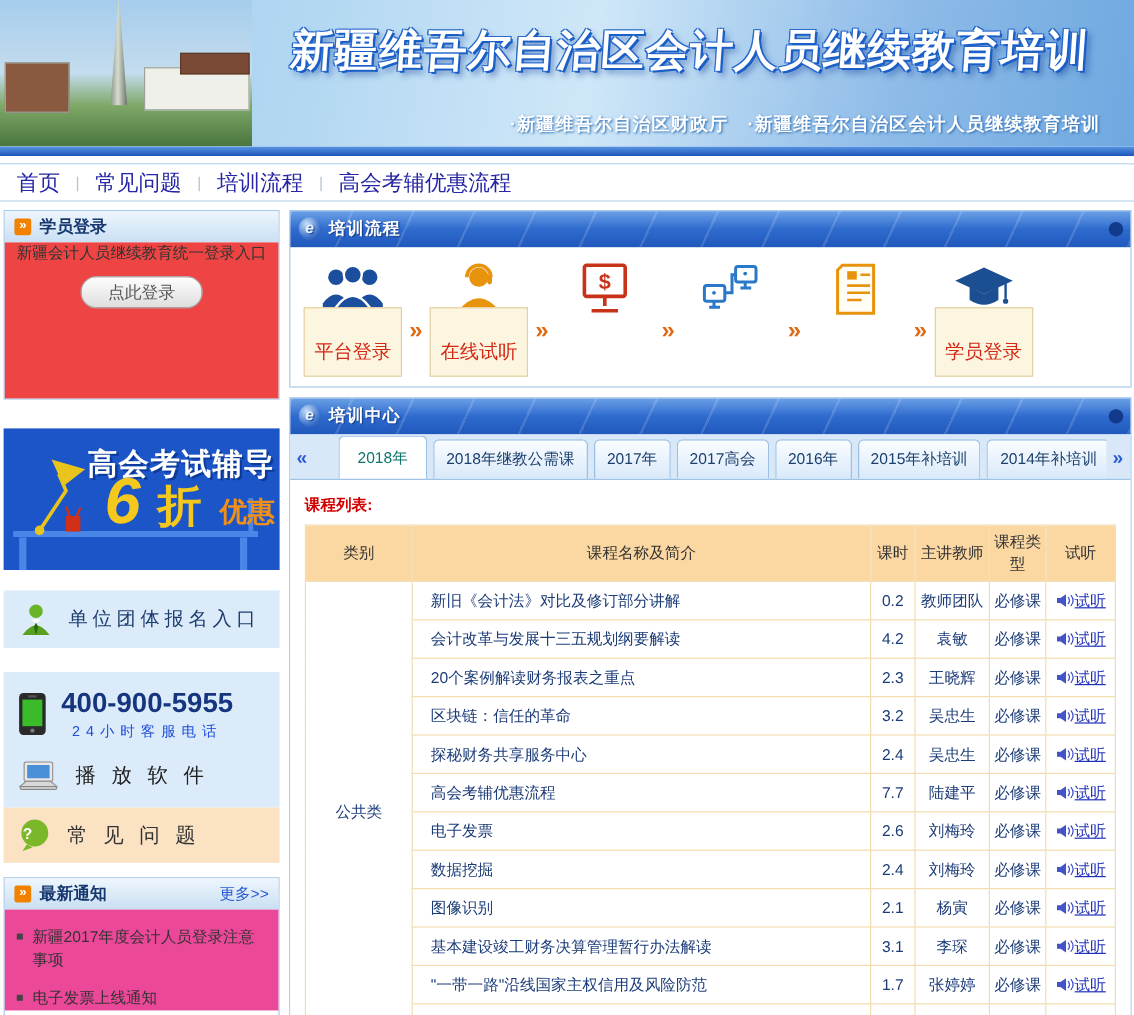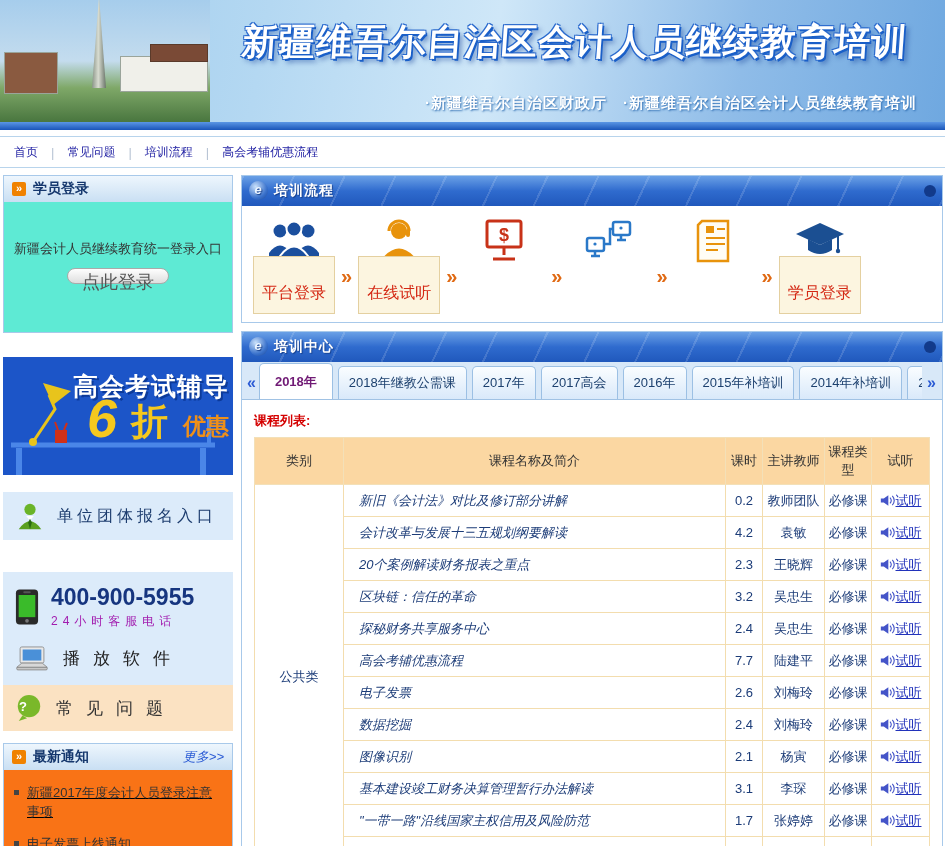--- a/index.html
+++ b/index.html
@@ -19,58 +19,58 @@
     clip-path:polygon(50% 0,100% 100%,0 100%);}
   .banner-title{position:absolute;left:212px;top:18px;width:726px;text-align:center;
     font-size:36px;font-weight:bold;color:#fff;letter-spacing:1px;transform:skewX(-4deg);
     text-shadow:2px 2px 0 #1a5fc8,-1px -1px 0 #2a6ace,1px -1px 0 #2a6ace,-1px 1px 0 #2a6ace,4px 4px 5px rgba(16,60,150,.55);}
   .banner-sub{position:absolute;left:425px;top:94px;font-size:15px;font-weight:bold;color:#fff;
     text-shadow:1px 1px 2px #2a6ab0;letter-spacing:1px;}
   .banner-bar{height:8px;background:linear-gradient(180deg,#5a96e4,#1a55b8);}
   
   .nav{margin-top:6px;border-top:1px solid #b8d4ec;border-bottom:1px solid #b8d4ec;height:30px;
     display:flex;align-items:center;padding-left:14px;background:#fff;}
-  .nav a{color:#2525a5;font-size:12px;text-decoration:none;padding:0 13px;cursor:pointer;}
+  .nav a{color:#2525a5;font-size:18px;text-decoration:none;padding:0 13px;cursor:pointer;}
   .nav a:first-child{padding-left:0;}
   .nav .sep{color:#b8c4d4;font-size:13px;}
   
   .content{display:flex;margin-top:7px;padding-left:3px;gap:8px;}
   .leftcol{width:230px;flex:none;}
   .rightcol{flex:1;margin-right:2px;min-width:0;}
   
   .box{border:1px solid #a8c9ea;}
   .box-hdr{height:26px;background:linear-gradient(180deg,#eef6fd,#c9dff3);display:flex;align-items:center;padding:0 8px;}
   .hdr-badge{width:14px;height:14px;background:#f08200;color:#fff;font-size:11px;line-height:13px;
     text-align:center;border-radius:2px;margin-right:7px;font-weight:bold;flex:none;}
   .box-hdr .t{color:#16386e;font-weight:bold;font-size:14px;}
-  .box-hdr .more{margin-left:auto;color:#2a5ad4;font-size:13px;text-decoration:none;cursor:pointer;font-style:italic;}
-  .login-body{height:130px;background:#5eead4;text-align:center;padding-top:38px;box-sizing:border-box;}
+  .box-hdr .more{margin-left:auto;color:#2a5ad4;font-size:13px;text-decoration:none;cursor:pointer;}
+  .login-body{height:130px;background:#ef4444;text-align:center;box-sizing:border-box;}
   .login-text{font-size:13px;color:#333;}
-  .login-btn{margin-top:10px;width:102px;height:16px;border-radius:14px;border:1px solid #aaa;
-    background:linear-gradient(180deg,#fefefe,#dedede);color:#555;font-size:18px;cursor:pointer;
+  .login-btn{margin-top:10px;width:102px;height:27px;border-radius:14px;border:1px solid #aaa;
+    background:linear-gradient(180deg,#fefefe,#dedede);color:#555;font-size:14px;cursor:pointer;
     font-family:inherit;}
   .promo{margin-top:24px;height:118px;background:#1c55c8;position:relative;overflow:hidden;}
   .promo svg.art{position:absolute;left:0;top:0;}
   .promo-t1{position:absolute;left:70px;top:13px;color:#fff;font-size:25px;font-weight:bold;
     letter-spacing:1px;text-shadow:2px 2px 0 #0c3a9a;}
   .promo-6{position:absolute;left:84px;top:34px;color:#f5c81e;font-size:54px;font-weight:bold;font-style:italic;line-height:1;}
   .promo-zhe{position:absolute;left:128px;top:46px;color:#f5c81e;font-size:37px;font-weight:bold;line-height:1;}
   .promo-yh{position:absolute;left:180px;top:58px;color:#f09018;font-size:23px;font-weight:bold;line-height:1;}
   .group-entry{margin-top:17px;height:48px;background:#dcebfa;display:flex;align-items:center;
     padding-left:12px;gap:12px;font-size:16px;letter-spacing:4px;color:#1c3c6e;cursor:pointer;}
-  .infobox{margin-top:32px;background:#dcebfa;padding:12px 0 12px 12px;}
+  .infobox{margin-top:20px;background:#dcebfa;padding:12px 0 12px 12px;text-align:center;}
   .phone-row{display:flex;gap:12px;align-items:center;}
   .phone-num{font-size:23px;font-weight:bold;color:#16357f;}
-  .phone-sub{font-size:12px;letter-spacing:5px;color:#a21caf;margin-top:2px;}
+  .phone-sub{font-size:12px;letter-spacing:5px;color:#1d4ed8;margin-top:2px;}
   .player-row{display:flex;gap:14px;align-items:center;margin-top:13px;font-size:17px;
     letter-spacing:13px;color:#222;cursor:pointer;}
   .faq{height:46px;background:#fbe2c2;display:flex;align-items:center;padding-left:12px;gap:13px;
     font-size:17px;letter-spacing:13px;color:#333;cursor:pointer;}
   .notices{margin-top:12px;}
-  .notice-list{padding:14px 10px 0 10px;background:#f97316;text-decoration:underline;}
+  .notice-list{padding:14px 10px 0 10px;background:#ec4899;}
   .notice-item{display:flex;gap:8px;font-size:13px;color:#333;line-height:1.45;margin-bottom:13px;cursor:pointer;}
   .bullet{width:5px;height:5px;background:#444;margin-top:6px;flex:none;}
   
   .panel{border:1px solid #a8c9ea;margin-bottom:8px;background:#fff;}
   .panel-hdr{height:30px;background:linear-gradient(180deg,#6aa0e6 0%,#2f6bce 50%,#2058bc 100%);
     position:relative;display:flex;align-items:center;padding-left:32px;color:#fff;font-weight:bold;
     font-size:14px;letter-spacing:1px;text-shadow:1px 1px 1px #16408e;overflow:hidden;}
   .panel-hdr::after{content:"";position:absolute;inset:0;
     background:repeating-linear-gradient(115deg,rgba(255,255,255,.14) 0 2px,transparent 2px 46px);}
   .panel-hdr::before{content:"";position:absolute;right:6px;top:9px;width:12px;height:12px;
@@ -88,30 +88,30 @@
   .step-arrow{color:#e06a14;font-size:20px;font-weight:bold;align-self:flex-end;margin:0 1px 26px;flex:none;}
   
   .tabs-strip{background:#d8e8f8;border-bottom:1px solid #a0c2e4;display:flex;align-items:flex-end;
     padding:6px 20px 0 2px;height:38px;box-sizing:border-box;position:relative;}
   .tab-arrow{color:#2a5ad4;font-weight:bold;font-size:16px;padding:0 3px 7px 3px;cursor:pointer;flex:none;}
   .tab-arrow.next{position:absolute;right:3px;bottom:0;}
   .tab-list{display:flex;align-items:flex-end;overflow:hidden;flex:1;}
   .tab{border:1px solid #9cc0e4;border-bottom:none;border-radius:5px 5px 0 0;
     background:linear-gradient(180deg,#fafdff,#d9e9fa);color:#1c406e;font-size:13px;
     padding:7px 10px 7px;margin-right:5px;white-space:nowrap;cursor:pointer;flex:none;}
-  .tab.active{background:#fff;font-weight:bold;color:#701a75;padding:9px 15px 8px;}
+  .tab.active{background:#fff;font-weight:normal;color:#0f766e;padding:9px 15px 8px;margin-left:23px;}
   
   .course-area{padding:12px 12px 0 12px;background:#fff;}
   .list-label{color:#d40000;font-weight:bold;font-size:13px;margin-bottom:7px;}
   table.courses{border-collapse:collapse;width:100%;table-layout:fixed;}
   table.courses th{background:#fbd7a2;border:1px solid #f3e0b8;font-size:13px;color:#333;
     font-weight:normal;height:46px;padding:0 2px;}
   table.courses td{border:1px solid #f3ddae;font-size:13px;color:#1c3c78;height:31px;padding:0;}
   .td-cat{text-align:center;color:#333;}
-  .td-name{text-align:left;padding-left:15px !important;font-style:italic;}
+  .td-name{text-align:left;padding-left:15px !important;}
   .td-hours,.td-teacher,.td-type,.td-aud{text-align:center;}
   .aud-link{color:#2233bb;text-decoration:underline;cursor:pointer;}
   .spk{display:inline-block;vertical-align:-2px;margin-right:1px;}
 </style>
 </head>
 <body>
 
 <div class="page">
 
   <div class="banner">

